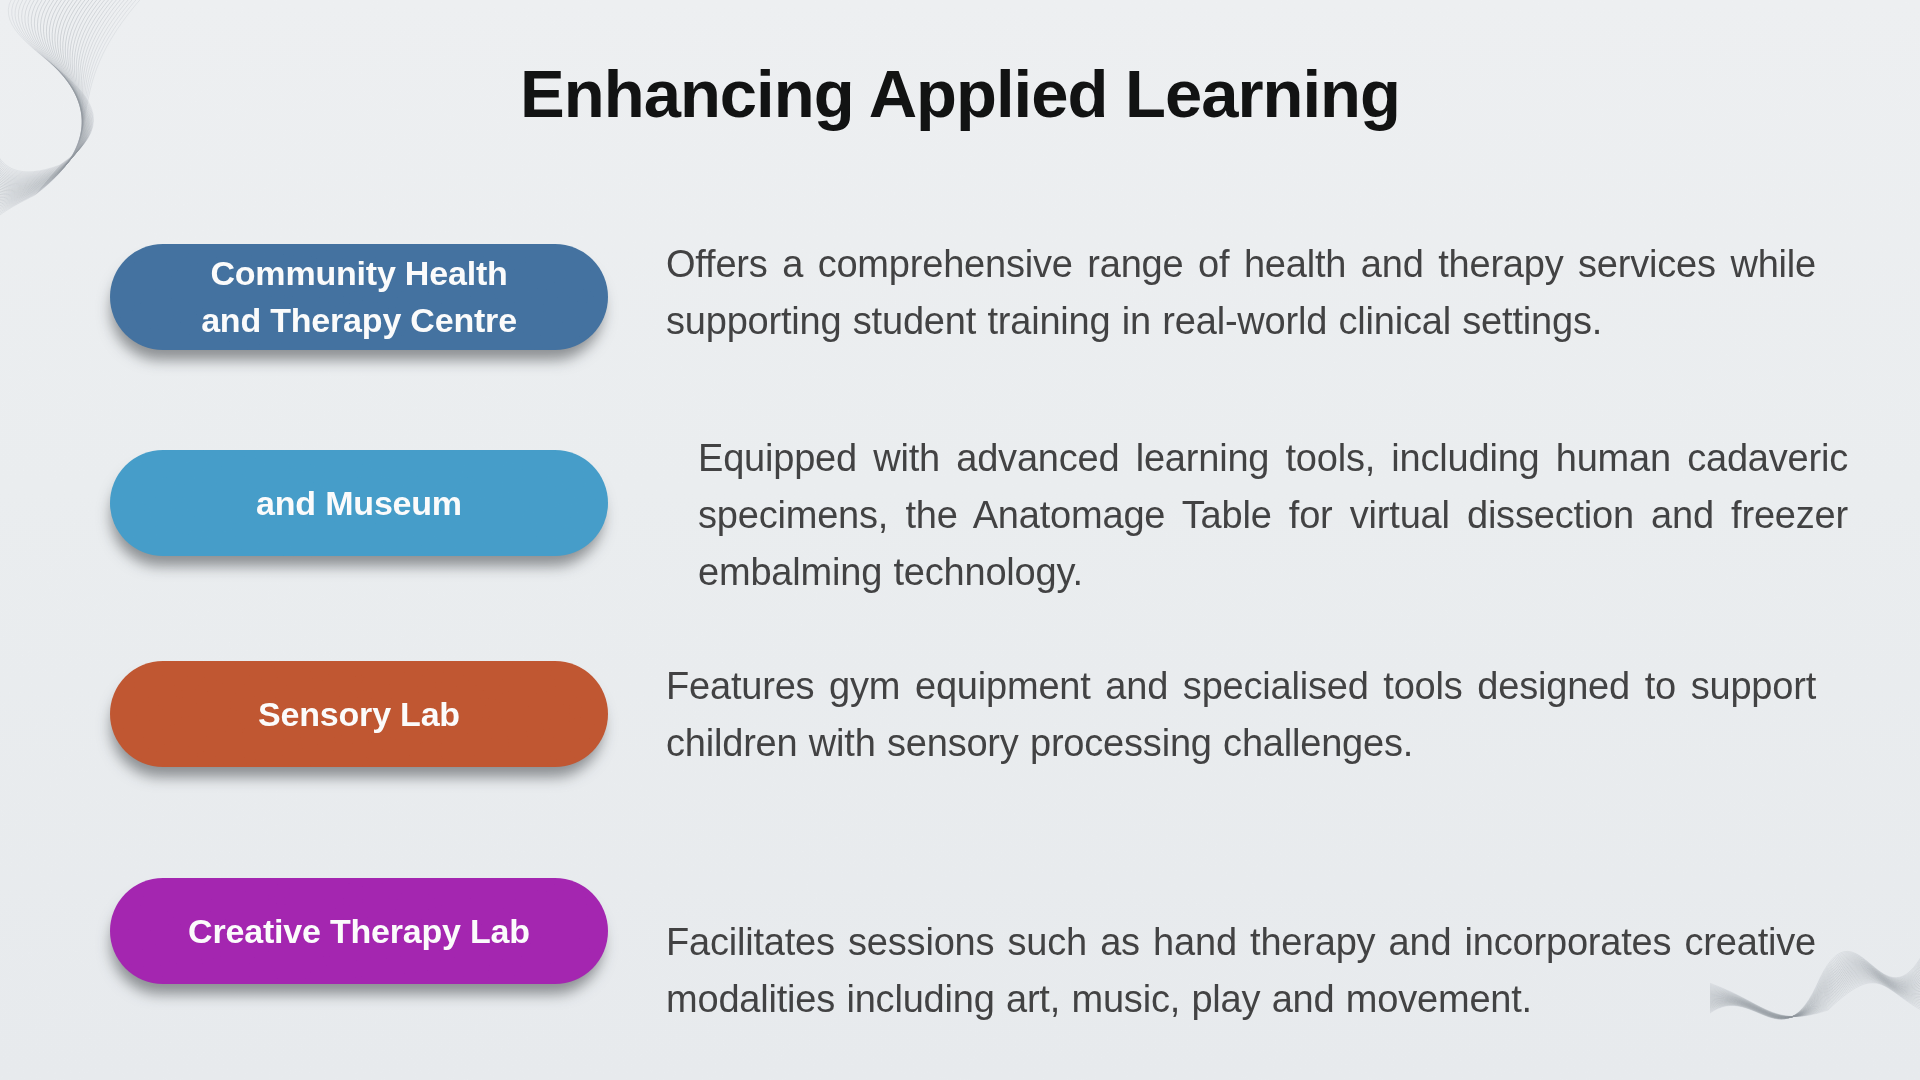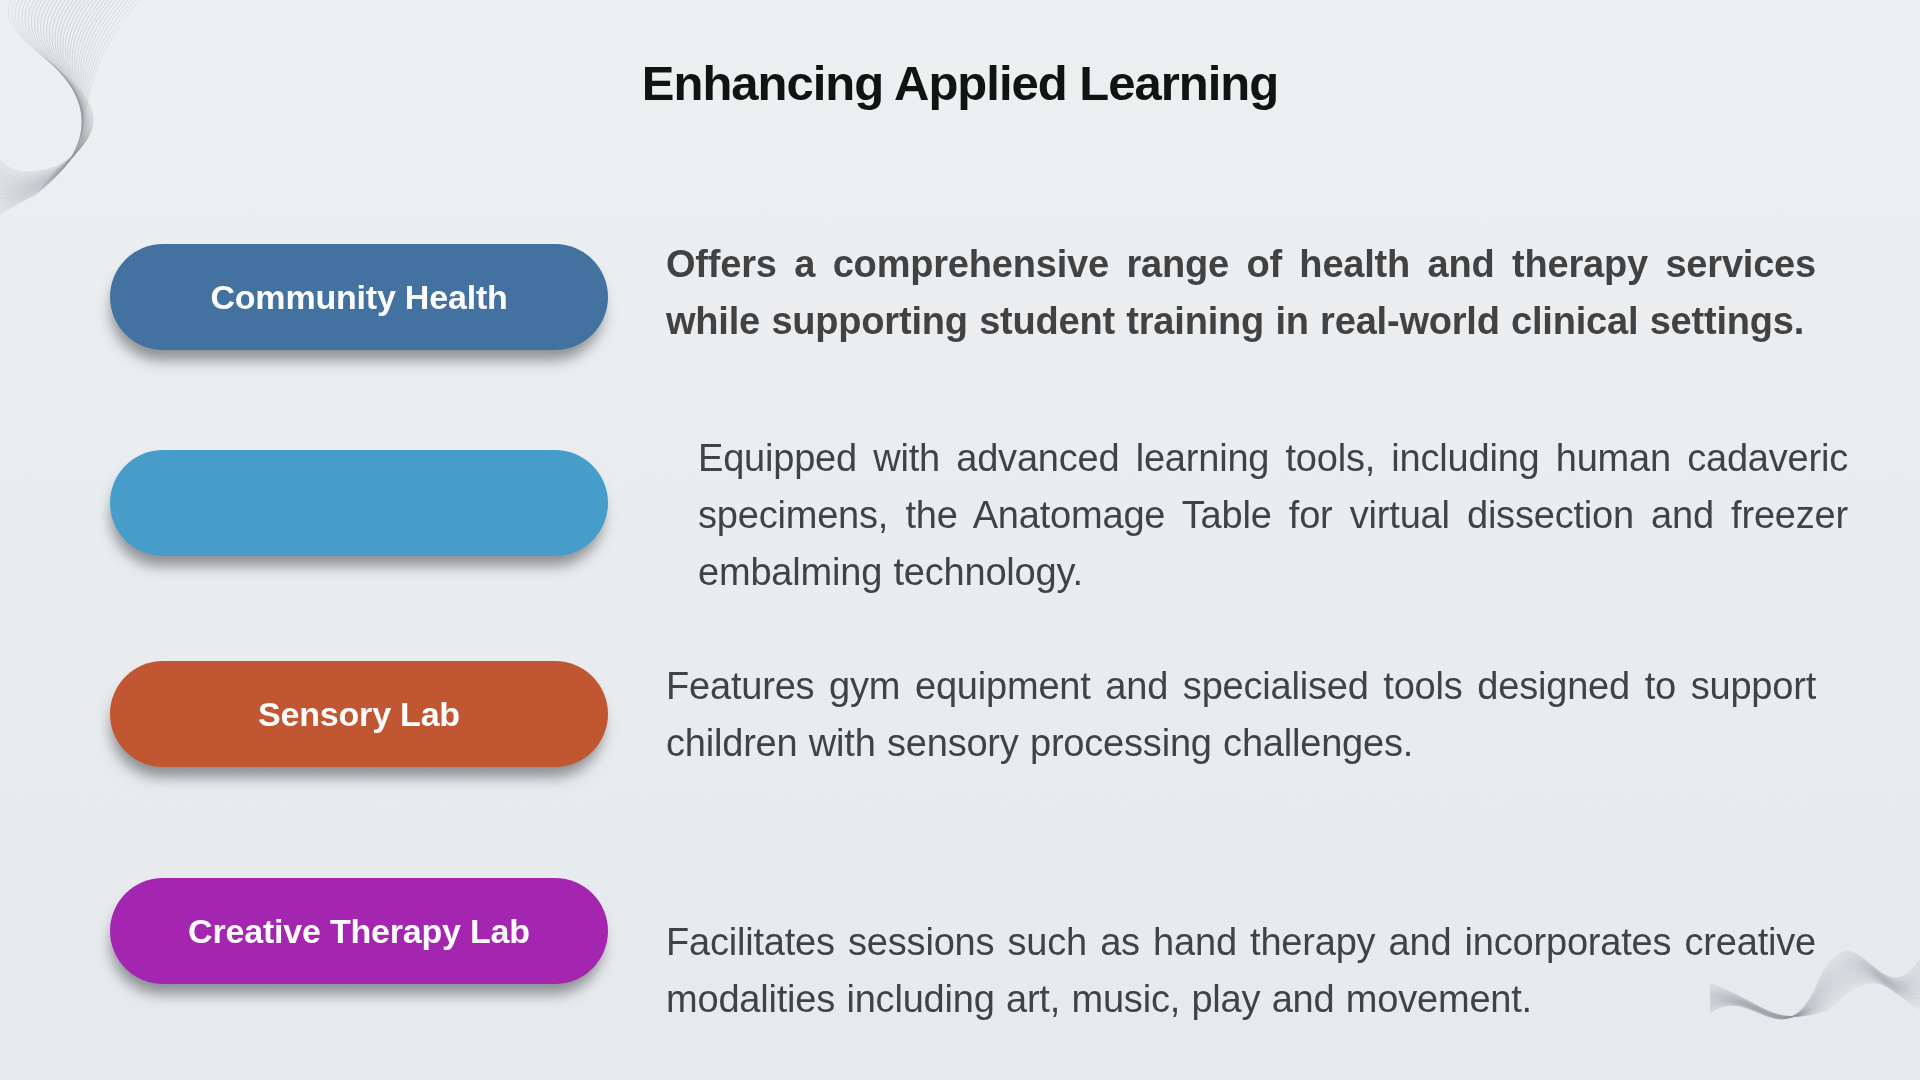--- a/index.html
+++ b/index.html
@@ -9,21 +9,21 @@
     font-family: "Liberation Sans", "DejaVu Sans", sans-serif;
     background: linear-gradient(180deg, #f0f2f4 0%, #edf0f2 45%, #eaedf0 100%);
   }
   .noise-overlay {
     position: absolute; inset: 0; width: 1920px; height: 1080px;
     pointer-events: none; z-index: 5;
   }
   .slide-title {
     position: absolute; top: 55px; left: 0; width: 1920px;
     text-align: center;
-    font-size: 49px; font-weight: bold; letter-spacing: -1px;
+    font-size: 67px; font-weight: bold; letter-spacing: -1px;
     color: #070707; z-index: 2;
   }
   .row { position: absolute; left: 0; top: 0; width: 1920px; z-index: 2; }
   .pill {
     position: absolute; left: 110px; width: 498px; height: 106px;
     border-radius: 53px;
     display: flex; flex-direction: column; align-items: center; justify-content: center;
     box-shadow: -2px 13px 14px -3px rgba(55, 58, 62, 0.55);
   }
   .pill-line {
@@ -31,21 +31,21 @@
     font-size: 34px; line-height: 47px; text-align: center;
     letter-spacing: -0.2px;
   }
   .desc {
     position: absolute; left: 666px; width: 1150px;
     font-size: 38px; line-height: 57px; color: #3a3a3a;
     text-align: justify; letter-spacing: -0.2px;
     word-spacing: 1px;
   }
   
-  #pill-0 { top: 244px; }  #desc-0 { top: 236px; font-weight: bold; }
+  #pill-0 { top: 244px; }  #desc-0 { top: 236px; }
   #pill-1 { top: 450px; }  #desc-1 { top: 430px; margin-left: 32px; }
   #pill-2 { top: 661px; }  #desc-2 { top: 658px; }
   #pill-3 { top: 878px; }  #desc-3 { top: 876px; margin-top: 38px; }
   .decor { position: absolute; z-index: 1; pointer-events: none; }
   .decor-tl { left: 0; top: 0; }
   .decor-br { right: 0; bottom: 0; }
 </style>
 </head>
 <body>
 
@@ -250,26 +250,28 @@
     <path d="M -10,70
    C 55,90 60,120 118,100
    C 170,50 172,80 215,102" fill="none" stroke="#8d949b" stroke-width="0.6" opacity="0.25"></path>
   </svg>
 
 <h1 class="slide-title">Enhancing Applied Learning</h1>
 
 <div class="row">
   <div class="pill" id="pill-0" style="background: rgb(60, 109, 157);">
     <span class="pill-line">Community Health</span>
+    <span class="pill-line">and Therapy Centre</span>
   </div>
   <p class="desc" id="desc-0">Offers a comprehensive range of health and therapy services while supporting student training in real-world clinical settings.</p>
 </div>
 
 <div class="row">
   <div class="pill" id="pill-1" style="background: rgb(62, 155, 201);">
+    <span class="pill-line">and Museum</span>
   </div>
   <p class="desc" id="desc-1">Equipped with advanced learning tools, including human cadaveric specimens, the Anatomage Table for virtual dissection and freezer embalming technology.</p>
 </div>
 
 <div class="row">
   <div class="pill" id="pill-2" style="background: rgb(192, 80, 40);">
     <span class="pill-line">Sensory Lab</span>
     <span class="pill-line"></span>
   </div>
   <p class="desc" id="desc-2">Features gym equipment and specialised tools designed to support children with sensory processing challenges.</p>

